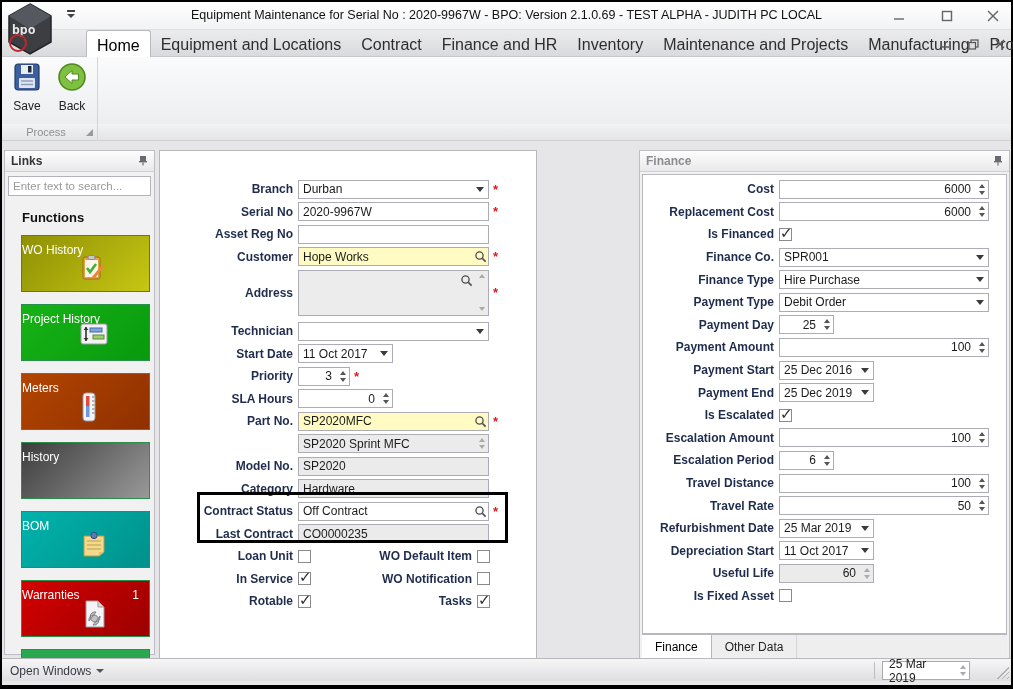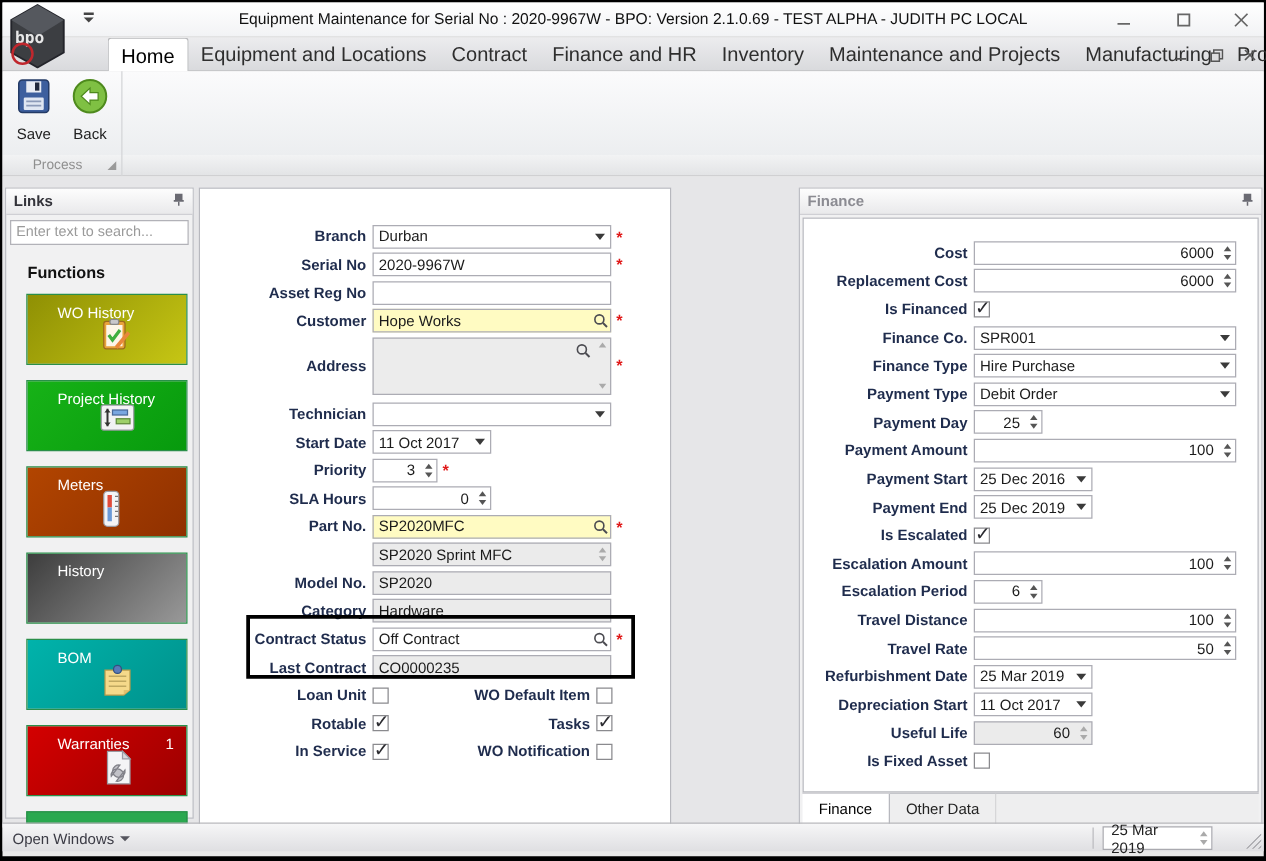--- a/index.html
+++ b/index.html
@@ -43,21 +43,21 @@
   .side-head { height:21px; background:linear-gradient(#fdfdfd,#e9e9eb); border-bottom:1px solid #cfcfd4;
     display:flex; align-items:center; padding:0 6px; }
   .side-head .t { flex:1; font-size:12px; font-weight:bold; color:#33333a; }
   .search-box { margin:4px 3px; height:20px; background:#fff; border:1px solid #b2b2b8; display:flex; align-items:center; }
   .search-box input { flex:1; border:none; outline:none; font-size:11.5px; color:#333; padding:0 4px; background:transparent;
     font-family:"Liberation Sans", sans-serif; }
   .search-box input::placeholder { color:#9a9a9a; }
   .func-title { font-size:13px; font-weight:bold; color:#111; margin:14px 0 10px 17px; }
   .func-btn { position:relative; margin:0 0 12px 16px; width:129px; height:57px; color:#fff; font-size:12px;
     border:1px solid #2a8f4a; overflow:hidden; }
-  .func-btn .fl { position:absolute; left:24px; top:7px; }
+  .func-btn .fl { position:absolute; left:0; top:7px; }
   .func-btn .cnt { position:absolute; right:10px; top:7px; }
   .func-btn .ic { position:absolute; left:58px; top:18px; }
   .func-partial { margin-left:16px; width:129px; height:10px; border:1px solid #2a8f4a; }
 
   .main-panel { position:absolute; left:157px; top:9px; width:378px; height:512px; background:#fff; border:1px solid #b7b8be; }
   .fin-panel { position:absolute; left:637px; top:9px; width:371px; height:512px; background:#f1f1f2; border:1px solid #bdbec4; }
   .fin-inner { position:absolute; left:2px; top:23px; right:2px; bottom:27px; background:#fff; border:1px solid #b7b8be; }
 
   
   .row { display:flex; align-items:center; height:22.5px; }
@@ -436,48 +436,48 @@
               <span class="val">CO0000235</span>
             </div>
           </div>
           <div class="row">
             <span class="lbl" style="width: 133px;">Loan Unit</span>
             <span class="cb"></span>
             <span class="lbl" style="width: 161px;">WO Default Item</span>
             <span class="cb"></span>
           </div>
           <div class="row">
+            <span class="lbl" style="width: 133px;">In Service</span>
+            <span class="cb checked"></span>
+            <span class="lbl" style="width: 161px;">WO Notification</span>
+            <span class="cb"></span>
+          </div>
+          <div class="row">
             <span class="lbl" style="width: 133px;">Rotable</span>
             <span class="cb checked"></span>
             <span class="lbl" style="width: 161px;">Tasks</span>
             <span class="cb checked"></span>
-          </div>
-          <div class="row">
-            <span class="lbl" style="width: 133px;">In Service</span>
-            <span class="cb checked"></span>
-            <span class="lbl" style="width: 161px;">WO Notification</span>
-            <span class="cb"></span>
           </div>
         </div>
       <div class="highlight-box"></div>
     </div>
 
     <div class="fin-panel">
       <div class="side-head">
         <span class="t" style="color:#8b8b92">Finance</span>
         <span>
           <svg width="10" height="11" viewBox="0 0 10 11">
               <rect x="2" y="1" width="6" height="5" fill="#6a6a72"></rect>
               <rect x="1" y="6" width="8" height="1.4" fill="#6a6a72"></rect>
               <line x1="5" y1="7.4" x2="5" y2="10.5" stroke="#6a6a72" stroke-width="1.2"></line>
             </svg>
         </span>
       </div>
       <div class="fin-inner">
-        <div id="fin-rows" style="padding-top:16px">
+        <div id="fin-rows" style="padding-top:3px">
             <div class="row frow">
               <span class="lbl fin">Cost</span>
               <div class="ctl" style="width: 210px;">
                 <span class="val r">6000</span>
                 <span class="spin">
                   <span class="up"></span>
                   <span class="dn"></span>
                 </span>
               </div>
             </div>

